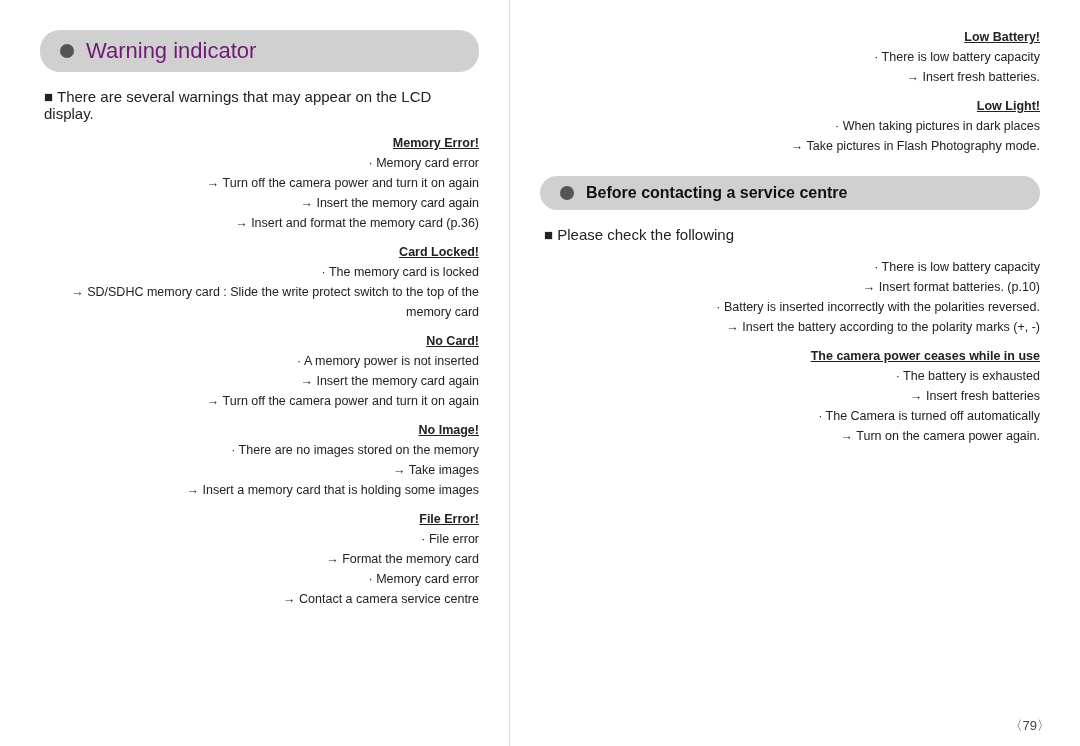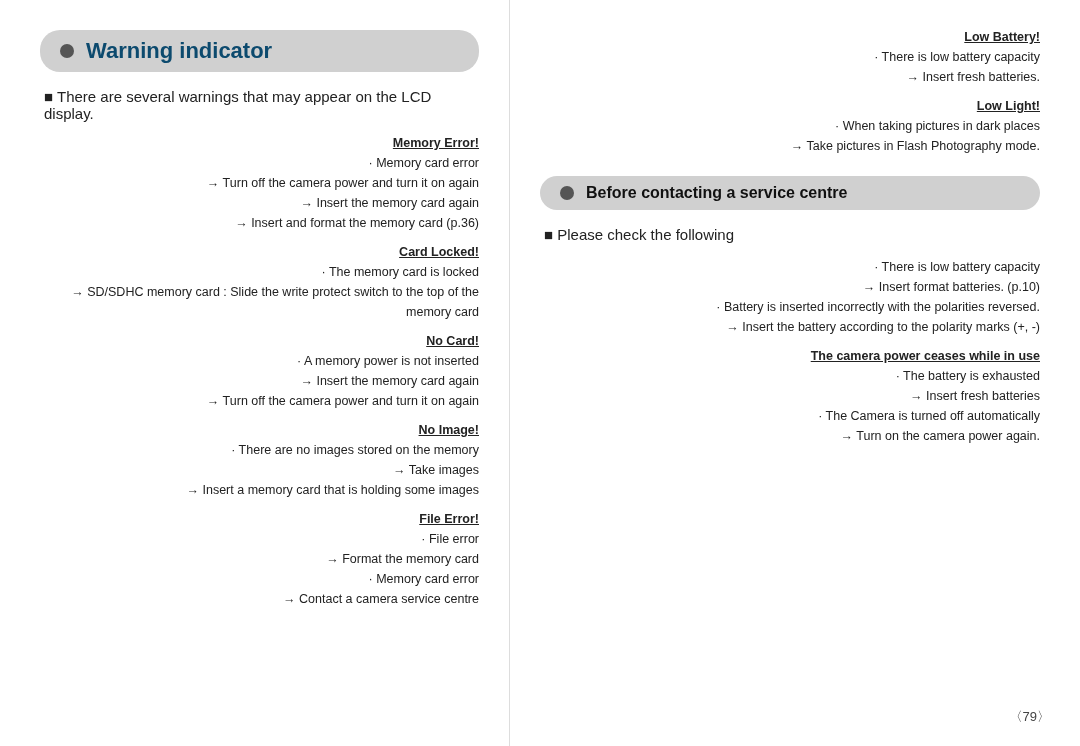--- a/index.html
+++ b/index.html
@@ -51,22 +51,22 @@
       width: 14px;
       height: 14px;
       background: #555;
       border-radius: 50%;
       margin-right: 12px;
       flex-shrink: 0;
     }
 
     .section-header h1 {
       font-size: 22px;
-      font-weight: bold;
-      color: #0c4a6e;
+      font-weight: normal;
+      color: #701a75;
     }
 
     .section-header h2 {
       font-size: 16px;
       font-weight: bold;
       color: #111;
     }
 
     .intro-text {
       font-size: 15px;
@@ -101,21 +101,21 @@
     }
 
     .error-subitem {
       font-size: 12.5px;
       padding-left: 16px;
       line-height: 1.6;
     }
 
     .page-number {
       position: absolute;
-      bottom: 20px;
+      bottom: 11px;
       right: 30px;
       font-size: 13px;
       color: #444;
     }
 
     .right-top {
       margin-bottom: 20px;
     }
   </style>
 </head>

